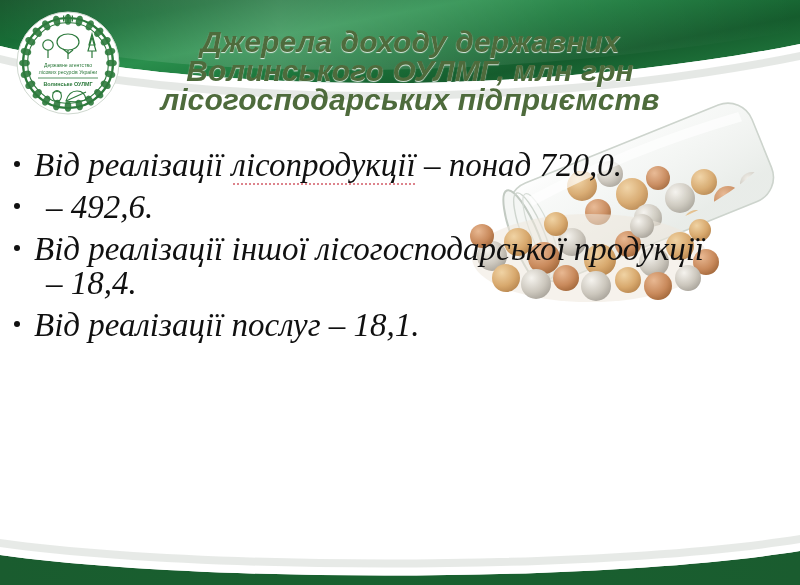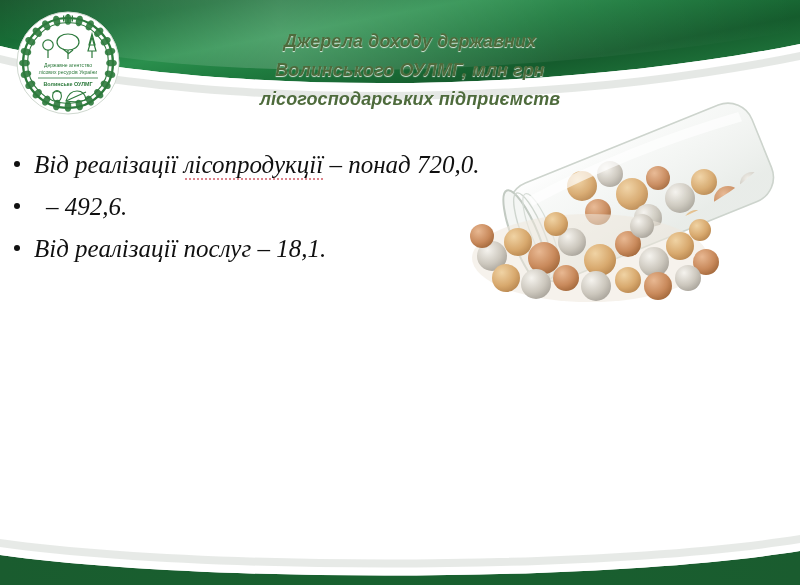--- a/index.html
+++ b/index.html
@@ -47,21 +47,21 @@
   .title {
     position: absolute;
     left: 140px;
     top: 27px;
     width: 540px;
     z-index: 5;
     text-align: center;
     font-family: "Liberation Sans", "DejaVu Sans", sans-serif;
     font-weight: bold;
     font-style: italic;
-    font-size: 18px;
+    font-size: 30px;
     line-height: 29px;
     color: #4e6b3c;
     letter-spacing: 0.1px;
     text-shadow: 0 1px 1px rgba(255,255,255,0.85);
   }
   .title .tline { display: block; white-space: nowrap; }
 
   
   .coins {
     position: absolute;
@@ -80,21 +80,21 @@
     width: 800px;
     z-index: 4;
     padding: 0;
     margin: 0;
     list-style: none;
   }
   .bullet {
     position: relative;
     font-family: "Liberation Serif", "DejaVu Serif", serif;
     font-style: italic;
-    font-size: 25px;
+    font-size: 33px;
     line-height: 34px;
     color: #101010;
     padding-left: 34px;
     margin-bottom: 8px;
     max-width: 700px;
   }
   .bullet > .dot {
     position: absolute;
     left: 14px;
     top: 13px;
@@ -300,20 +300,25 @@
       <span class="dot"></span>
       <span class="txt"><span>Від реалізації </span><span class="misspelled">лісопродукції</span><span> – понад 720,0.</span></span>
     </li>
 
     <li class="bullet">
       <span class="dot"></span>
       <span class="ln2">– 492,6.</span>
     </li>
 
 
+    <li class="bullet">
+      <span class="dot"></span>
+      <span class="txt">Від реалізації іншої лісогосподарської продукції</span>
+      <span class="ln2">– 18,4.</span>
+    </li>
 
     <li class="bullet">
       <span class="dot"></span>
       <span class="txt">Від реалізації послуг – 18,1.</span>
     </li>
 
   </ul>
 
   <svg class="banner-bottom" viewBox="0 0 800 60" preserveAspectRatio="none">
     <defs>

